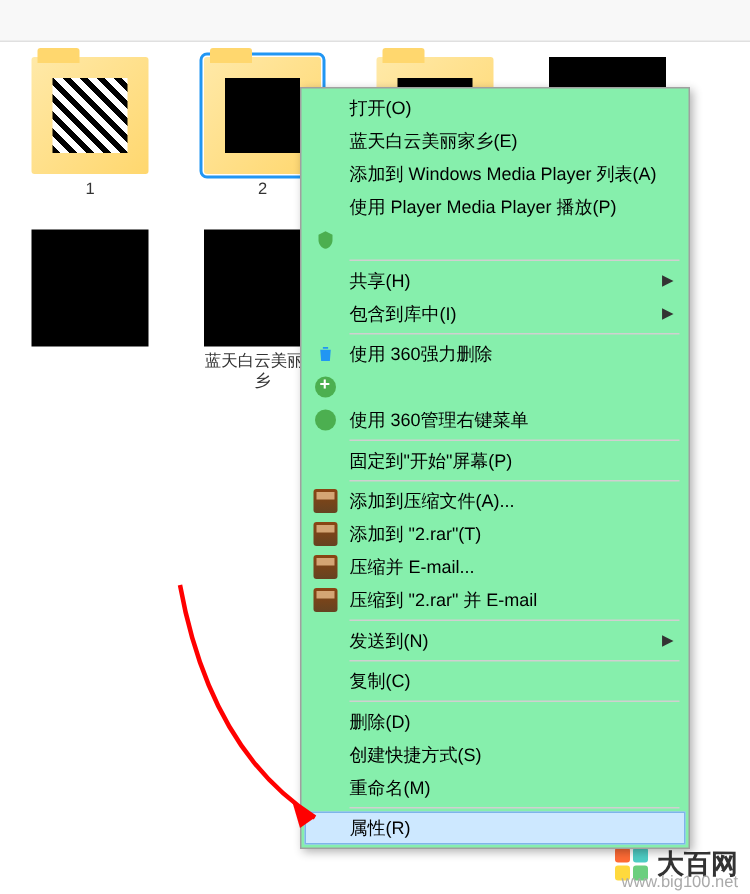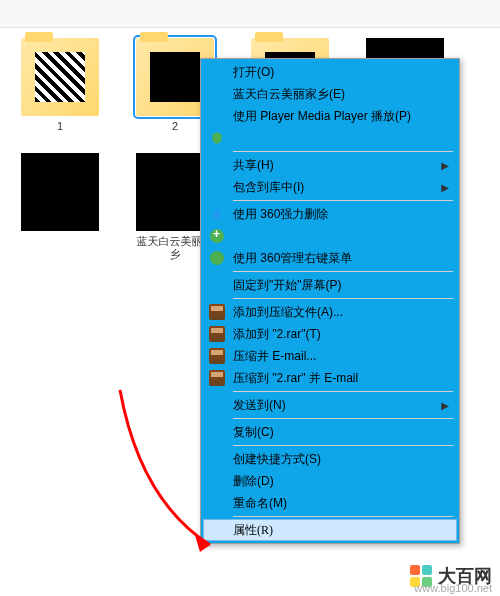--- a/index.html
+++ b/index.html
@@ -74,41 +74,40 @@
       color: #333;
       word-break: break-all;
       line-height: 1.2;
       max-width: 80px;
     }
     .context-menu {
       position: absolute;
       top: 58px;
       left: 200px;
       width: 260px;
-      background: #0ea5e9;
+      background: #86efac;
       border: 1px solid #a0a0a0;
       box-shadow: 2px 2px 6px rgba(0,0,0,0.3);
       padding: 2px;
       z-index: 100;
     }
     .menu-item {
       display: flex;
       align-items: center;
       height: 22px;
       padding: 0 8px 0 30px;
       position: relative;
       cursor: default;
       font-size: 12px;
       color: #000;
     }
     .menu-item.highlighted {
       background: #cde8ff;
       border: 1px solid #7eb4ea;
       padding: 0 7px 0 29px;
-      font-family: Liberation Serif, serif;
     }
     .menu-item .arrow {
       position: absolute;
       right: 8px;
       font-size: 10px;
       color: #333;
     }
     .menu-sep {
       height: 1px;
       background: #d0d0d0;
@@ -206,20 +205,23 @@
 </div>
 
 <div class="context-menu">
   <div class="menu-item">
       <span>打开(O)</span>
     </div>
   <div class="menu-item">
       <span>蓝天白云美丽家乡(E)</span>
     </div>
   <div class="menu-item">
+      <span>添加到 Windows Media Player 列表(A)</span>
+    </div>
+  <div class="menu-item">
       <span>使用 Player Media Player 播放(P)</span>
     </div>
   <div class="menu-item">
     <span class="menu-icon icon-shield">
       <svg width="14" height="14" viewBox="0 0 24 24">
           <path fill="#4caf50" d="M12 2L4 6v6c0 5 3.5 9.5 8 10 4.5-.5 8-5 8-10V6l-8-4z"></path>
         </svg>
     </span>
   </div>
   <div class="menu-sep"></div>
@@ -276,24 +278,24 @@
   <div class="menu-item">
       <span>发送到(N)</span>
       <span class="arrow">▶</span>
     </div>
   <div class="menu-sep"></div>
   <div class="menu-item">
       <span>复制(C)</span>
     </div>
   <div class="menu-sep"></div>
   <div class="menu-item">
+      <span>删除(D)</span>
+    </div>
+  <div class="menu-item">
       <span>创建快捷方式(S)</span>
-    </div>
-  <div class="menu-item">
-      <span>删除(D)</span>
     </div>
   <div class="menu-item">
       <span>重命名(M)</span>
     </div>
   <div class="menu-sep"></div>
   <div class="menu-item highlighted">
       <span>属性(R)</span>
     </div>
 </div>
 

